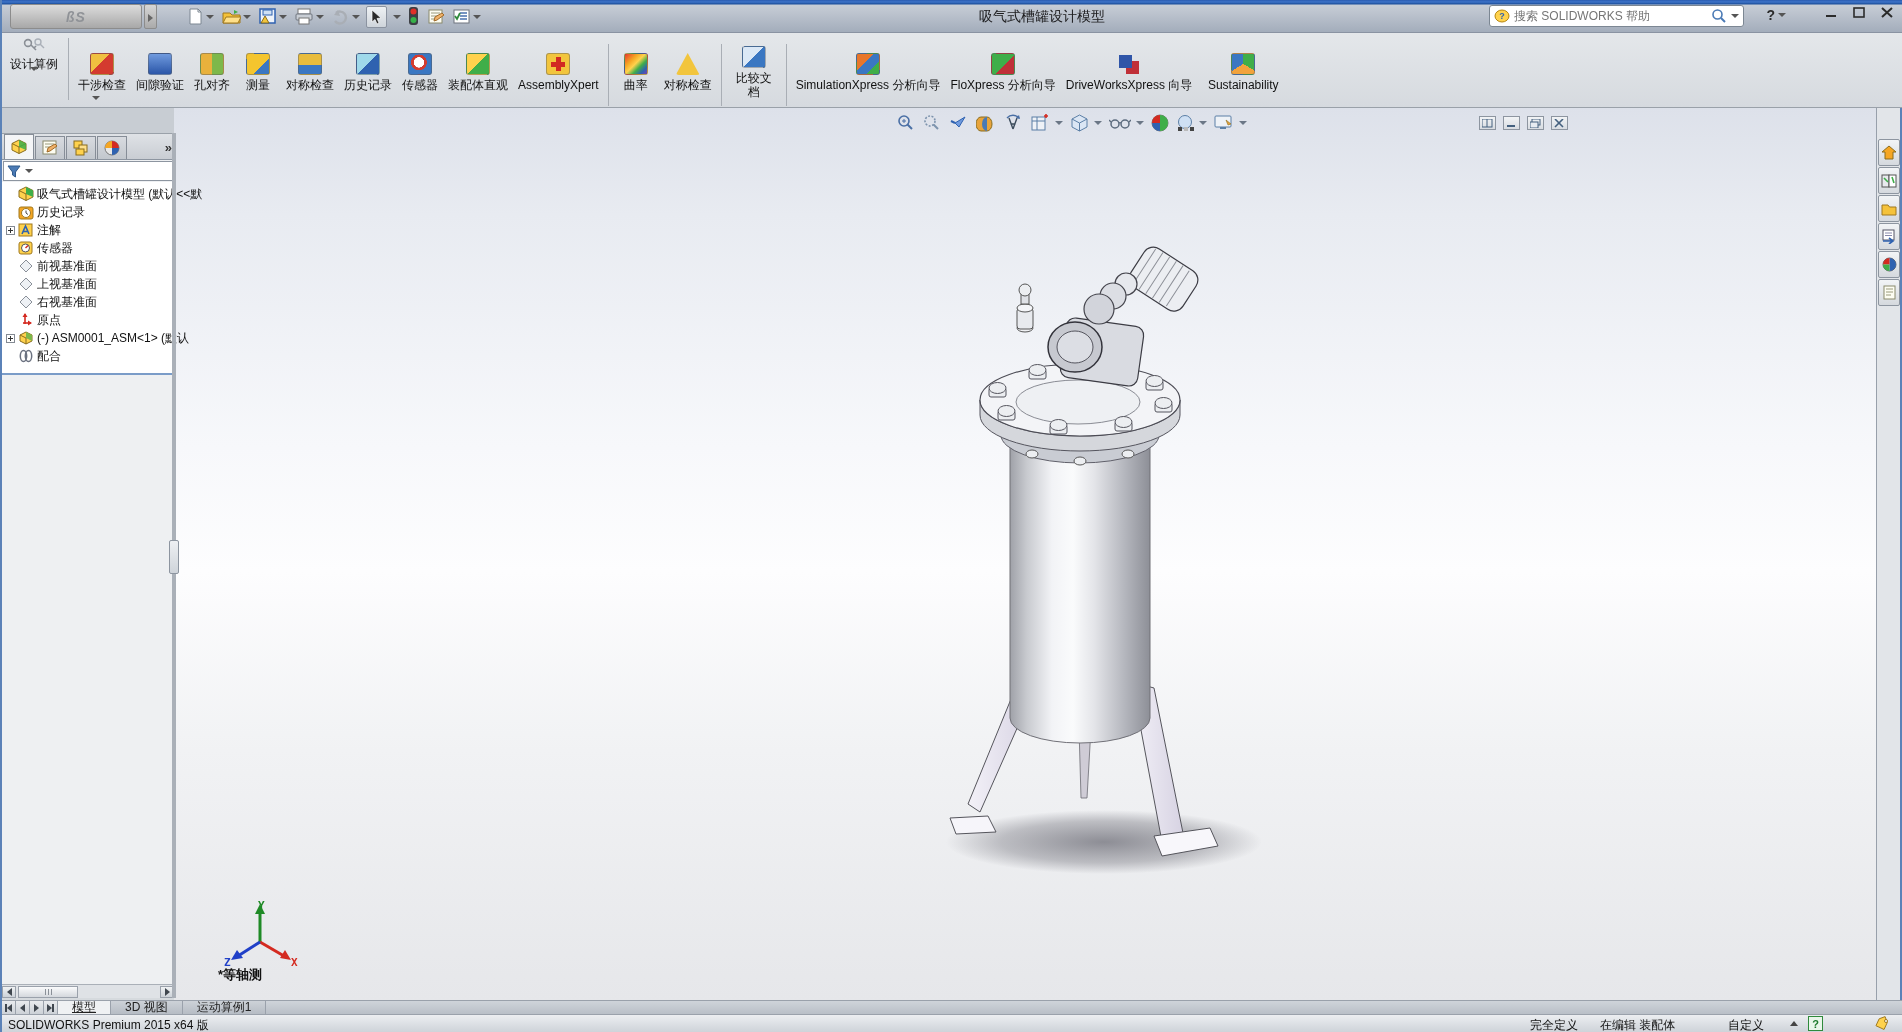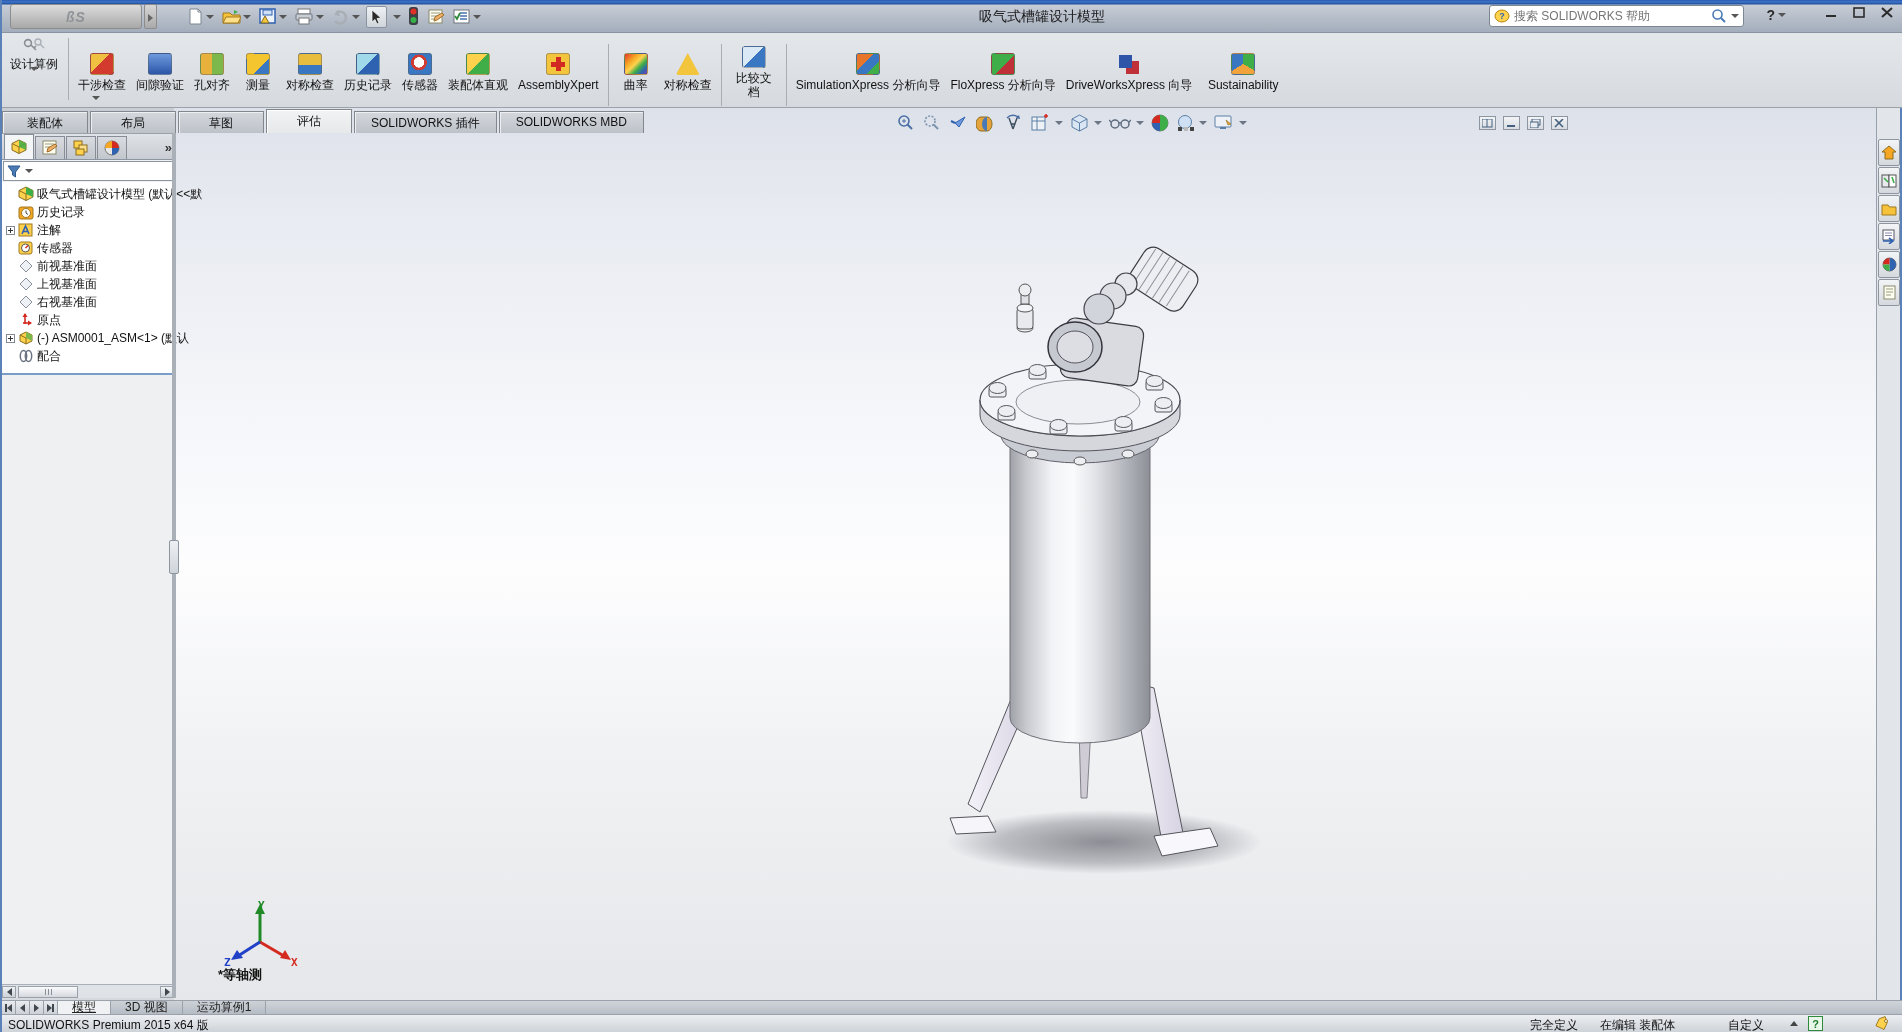--- a/index.html
+++ b/index.html
@@ -514,28 +514,20 @@
       <path d="M69,62 L58,60 L63,52 z" fill="#d42a20"></path>
       <line x1="38" y1="44" x2="16" y2="58" stroke="#2040c8" stroke-width="3"></line>
       <path d="M9,62 L15,52 L21,60 z" fill="#2040c8"></path>
       <text x="36" y="11" font-size="11" font-weight="bold" fill="#1f8a26" font-family="DejaVu Sans Mono, monospace">Y</text>
       <text x="69" y="68" font-size="11" font-weight="bold" fill="#d42a20" font-family="DejaVu Sans Mono, monospace">X</text>
       <text x="2" y="68" font-size="11" font-weight="bold" fill="#2040c8" font-family="DejaVu Sans Mono, monospace">Z</text>
     </svg>
     <div class="viewlabel">*等轴测</div>
   </div>
 
-  <div class="cmtabs">
-    <div class="cm-tab">装配体</div>
-    <div class="cm-tab">布局</div>
-    <div class="cm-tab">草图</div>
-    <div class="cm-tab active">评估</div>
-    <div class="cm-tab plugin">SOLIDWORKS 插件</div>
-    <div class="cm-tab plugin">SOLIDWORKS MBD</div>
-  </div>
 
   <div class="panel">
     <div class="ptabs">
       <div class="ptab active">
         <svg width="18" height="16">
             <path d="M9,1 L16,4.5 L16,11 L9,14.5 L2,11 L2,4.5 z" fill="#ffd24d" stroke="#8a6d1d"></path>
             <path d="M2,4.5 L9,8 L16,4.5 M9,8 V14.5" fill="none" stroke="#8a6d1d"></path>
             <path d="M9,8 L16,11 L16,4.5 L9,1 z" fill="#3fae49" opacity=".85"></path>
           </svg>
       </div>

